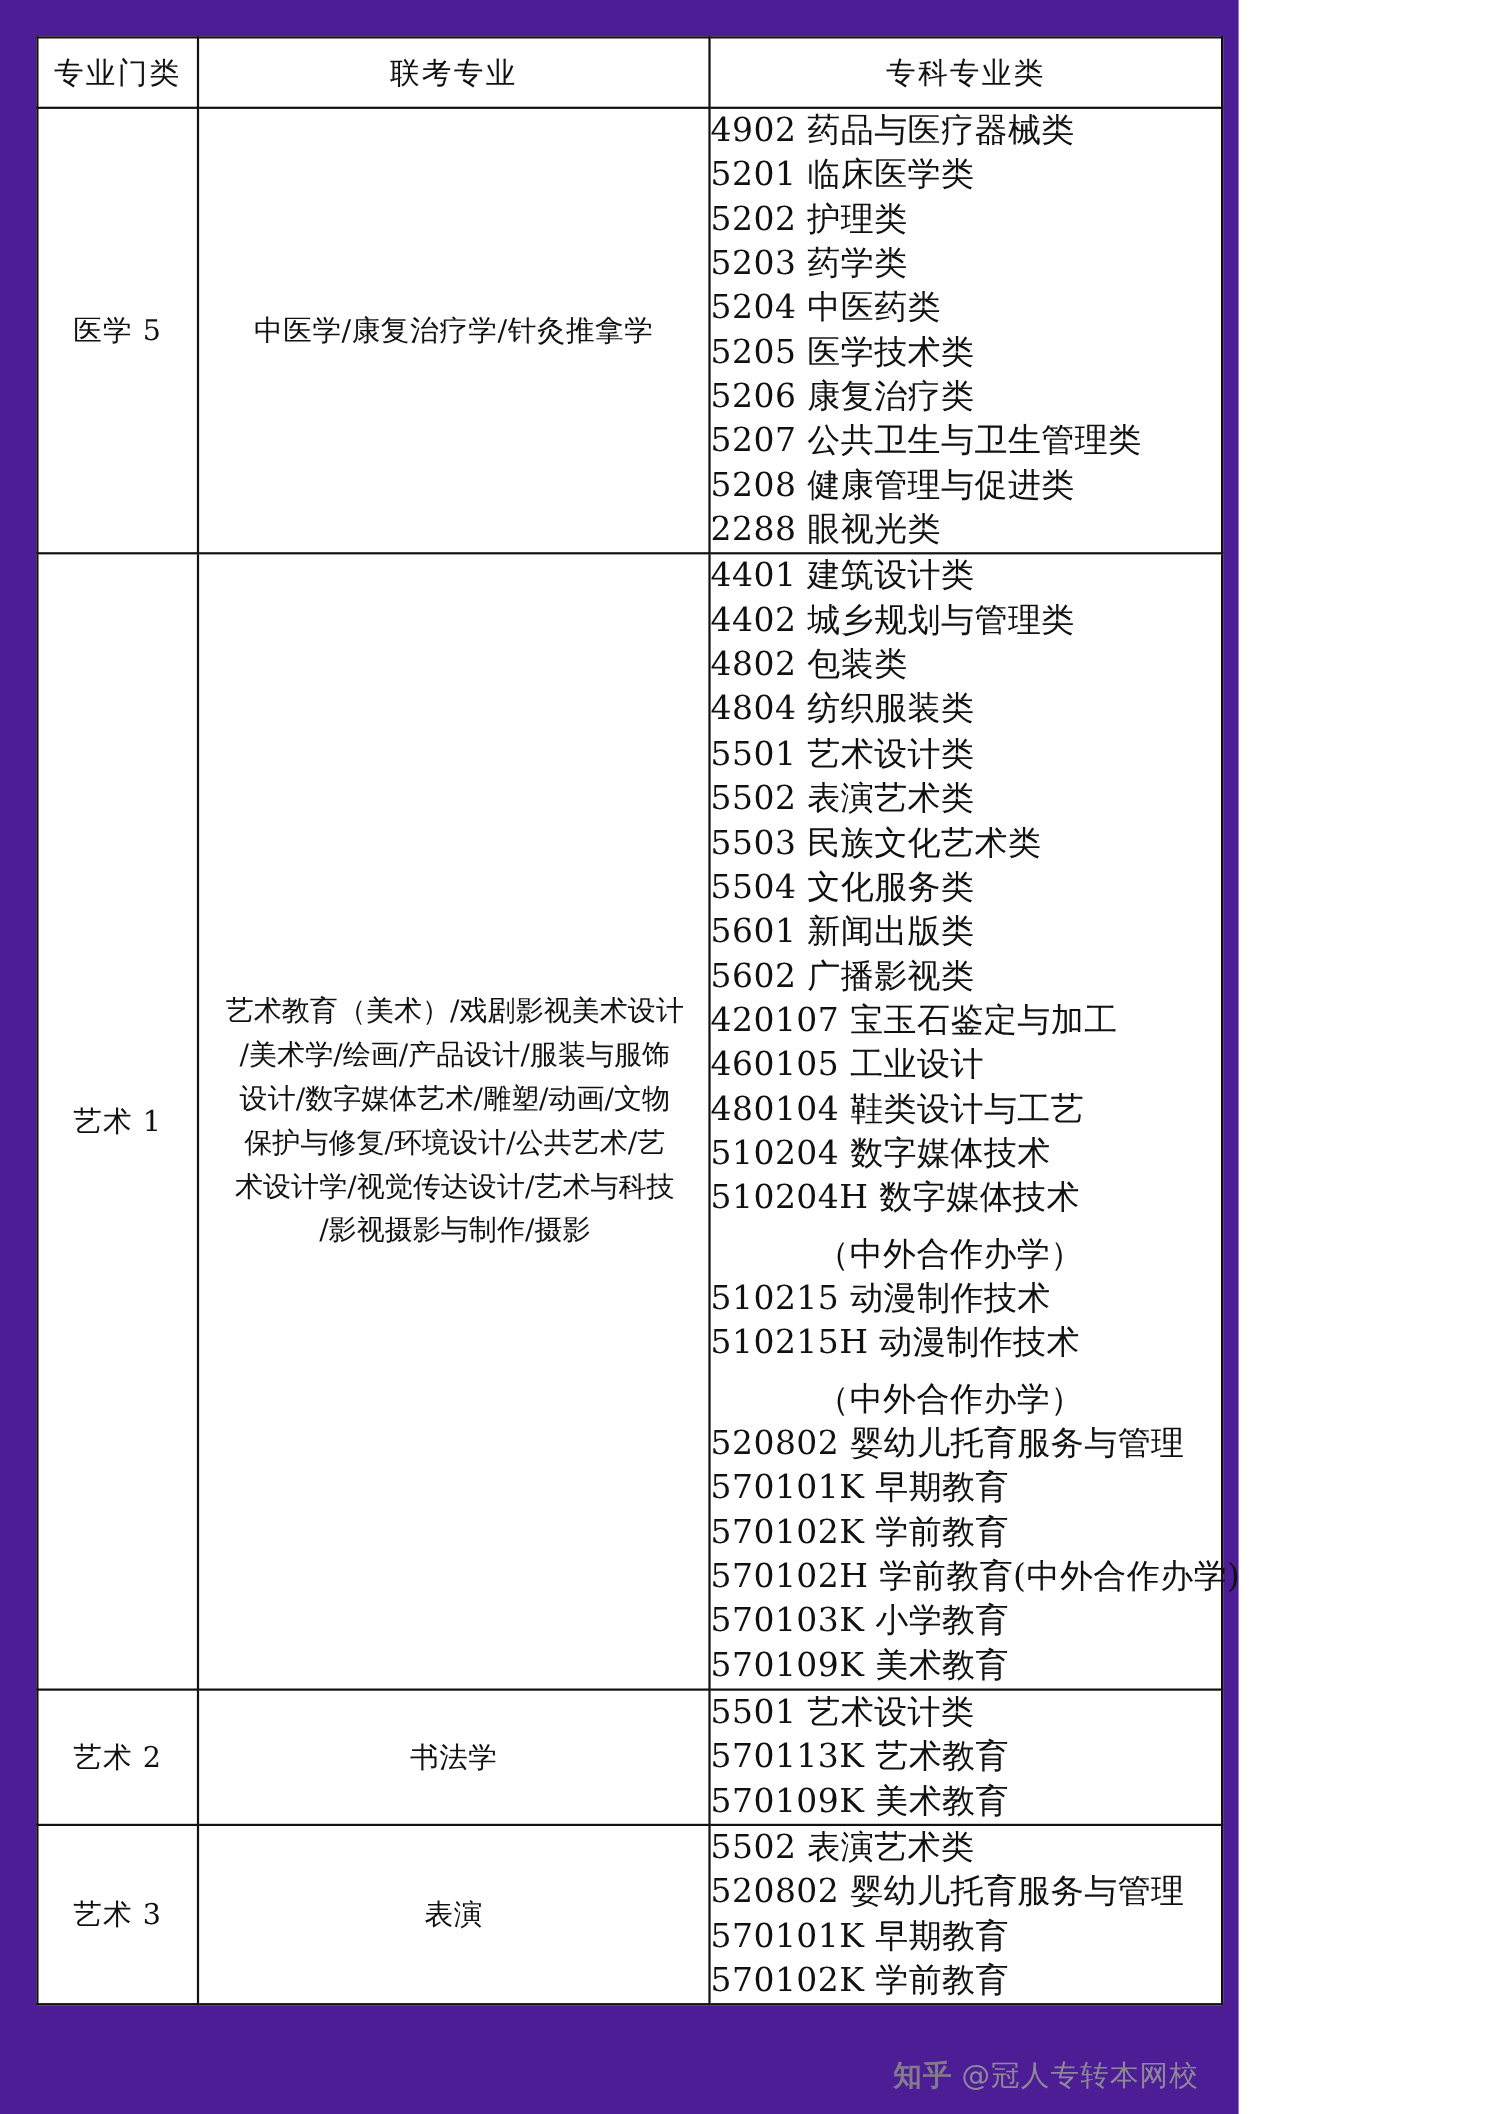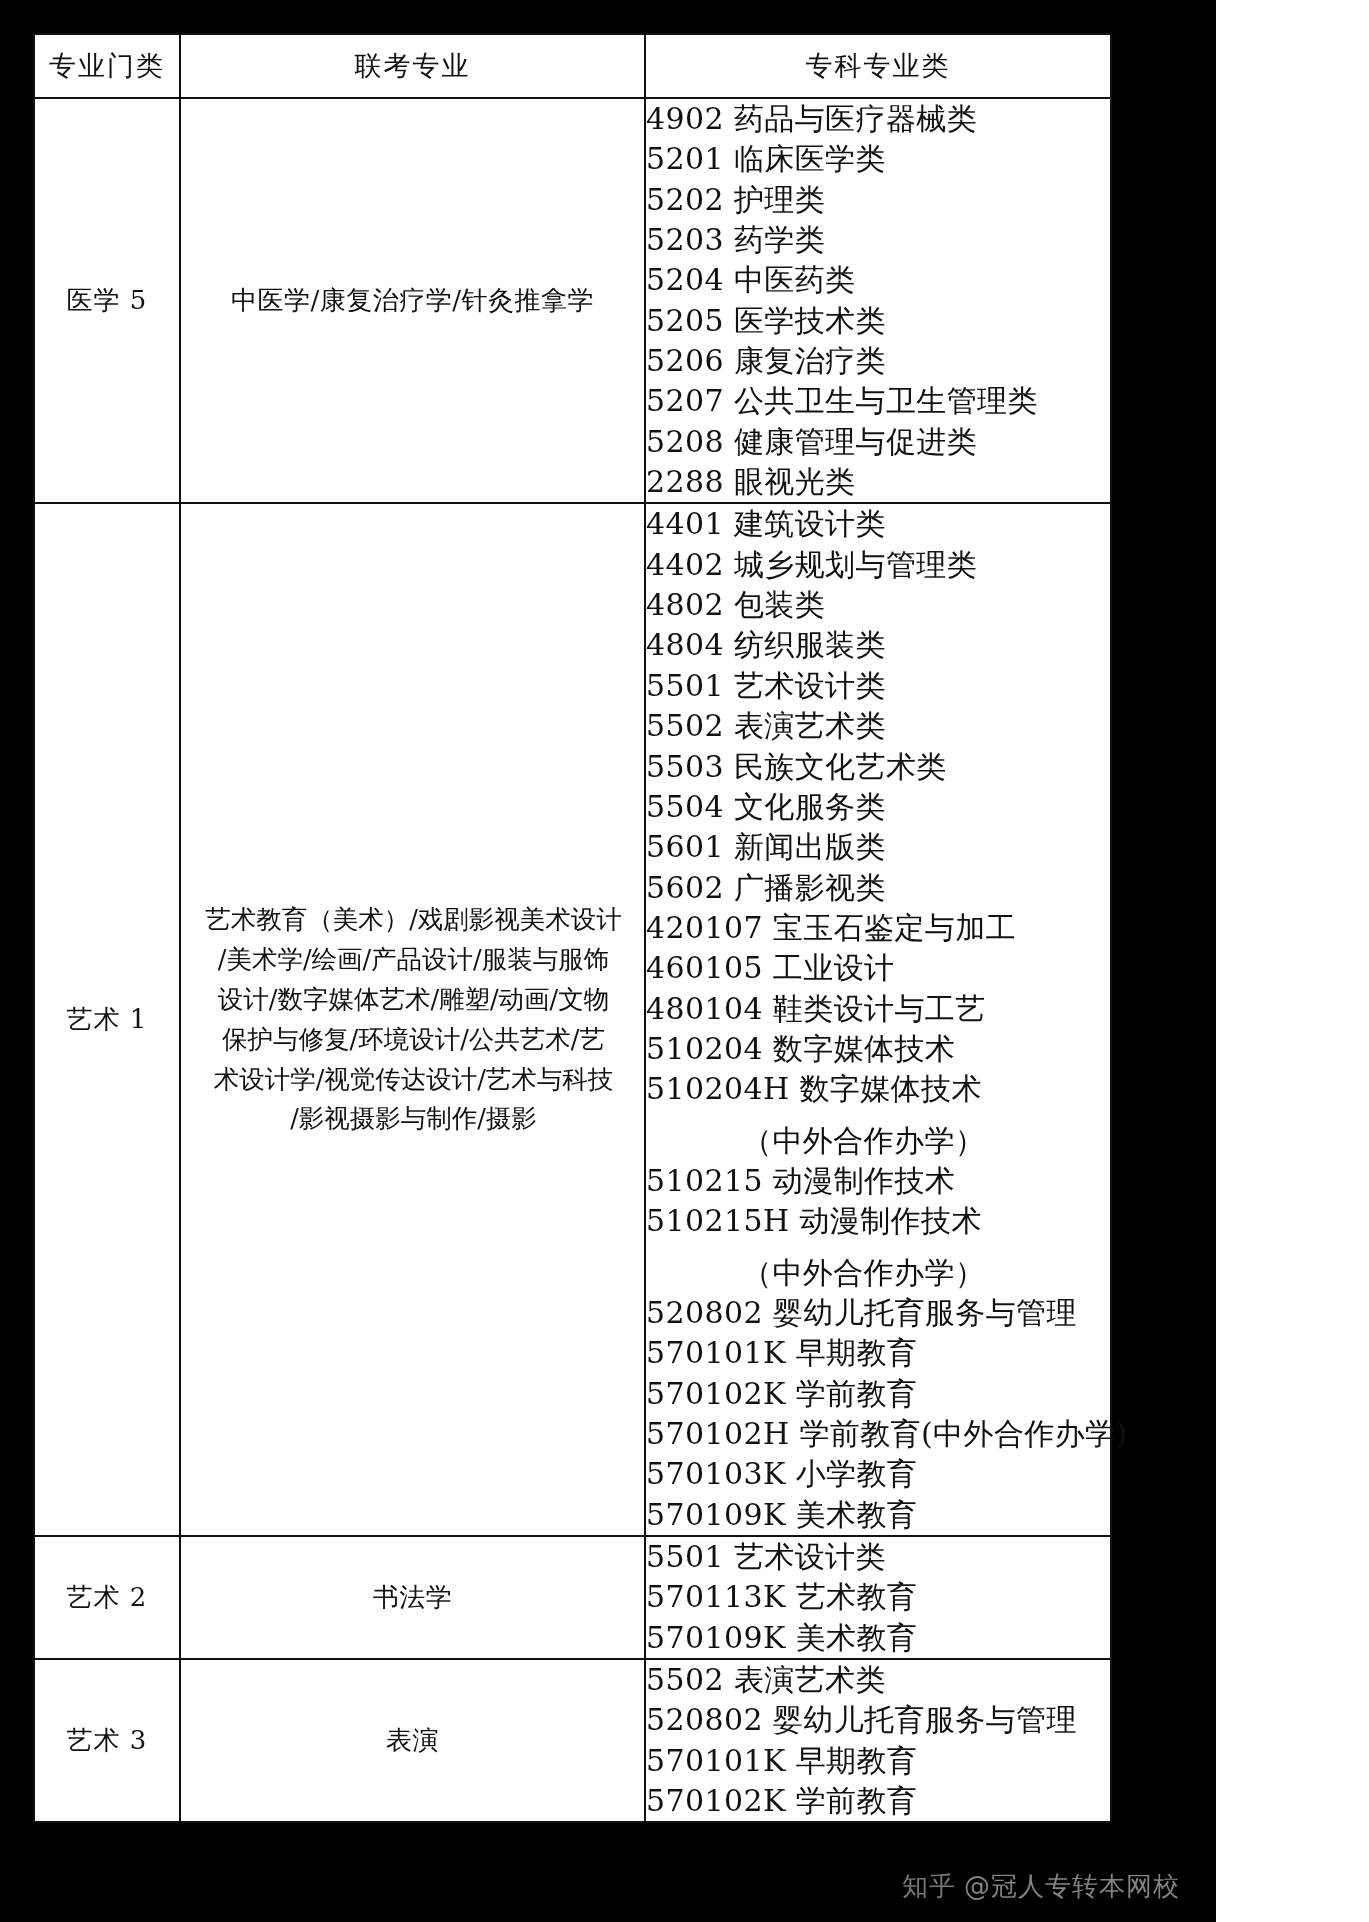--- a/index.html
+++ b/index.html
@@ -11,23 +11,23 @@
     width: 1369px;
     height: 1922px;
     font-family: "DejaVu Serif", "Liberation Serif", serif;
     color: #111111;
     position: relative;
     overflow: hidden;
   }
   .page {
     position: absolute;
     left: 0; top: 0;
-    width: 1216px;
+    width: 1126px;
     height: 1922px;
-    background: #000000;
+    background: #4c1d95;
   }
   .table-wrap {
     position: absolute;
     left: 33px;
     top: 33px;
     width: 1077px;
   }
   table.major-table {
     border-collapse: collapse;
     width: 1077px;
@@ -89,21 +89,21 @@
     font-size: 26px;
     color: #9a9a9a;
     font-family: "DejaVu Sans", "Liberation Sans", sans-serif;
     letter-spacing: 1px;
     display: flex;
     align-items: center;
     gap: 8px;
     opacity: 0.85;
   }
   .watermark .zhihu {
-    font-weight: normal;
+    font-weight: bold;
     color: #8c8c8c;
   }
   .watermark .at {
     color: #9a9a9a;
   }
 </style>
 </head>
 <body>
 
 <div class="page">

